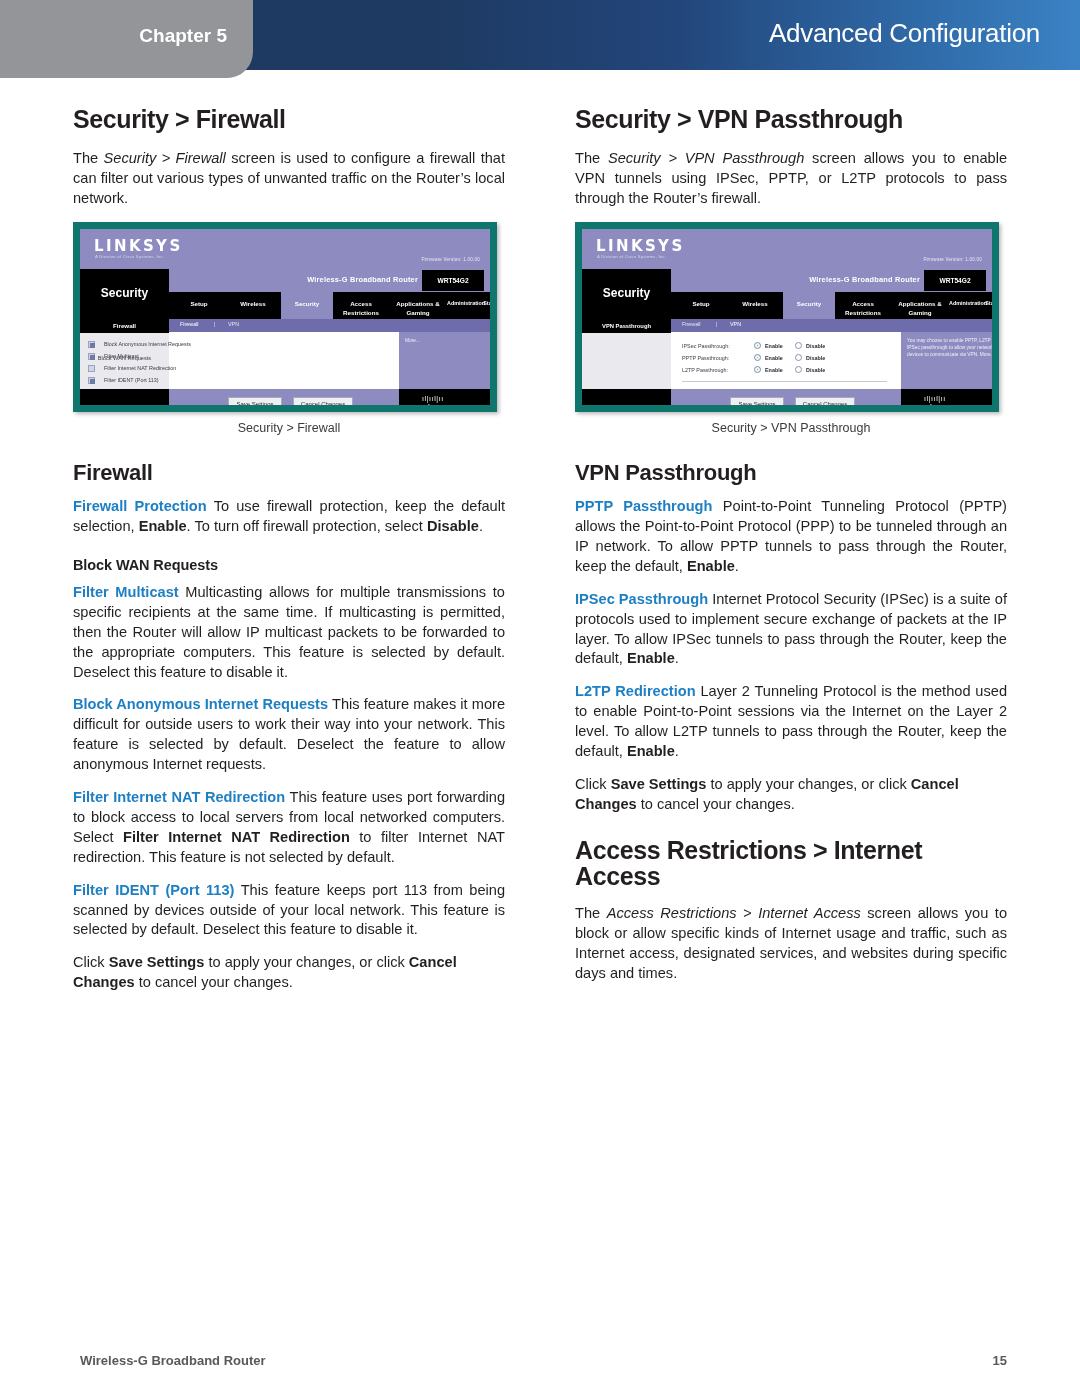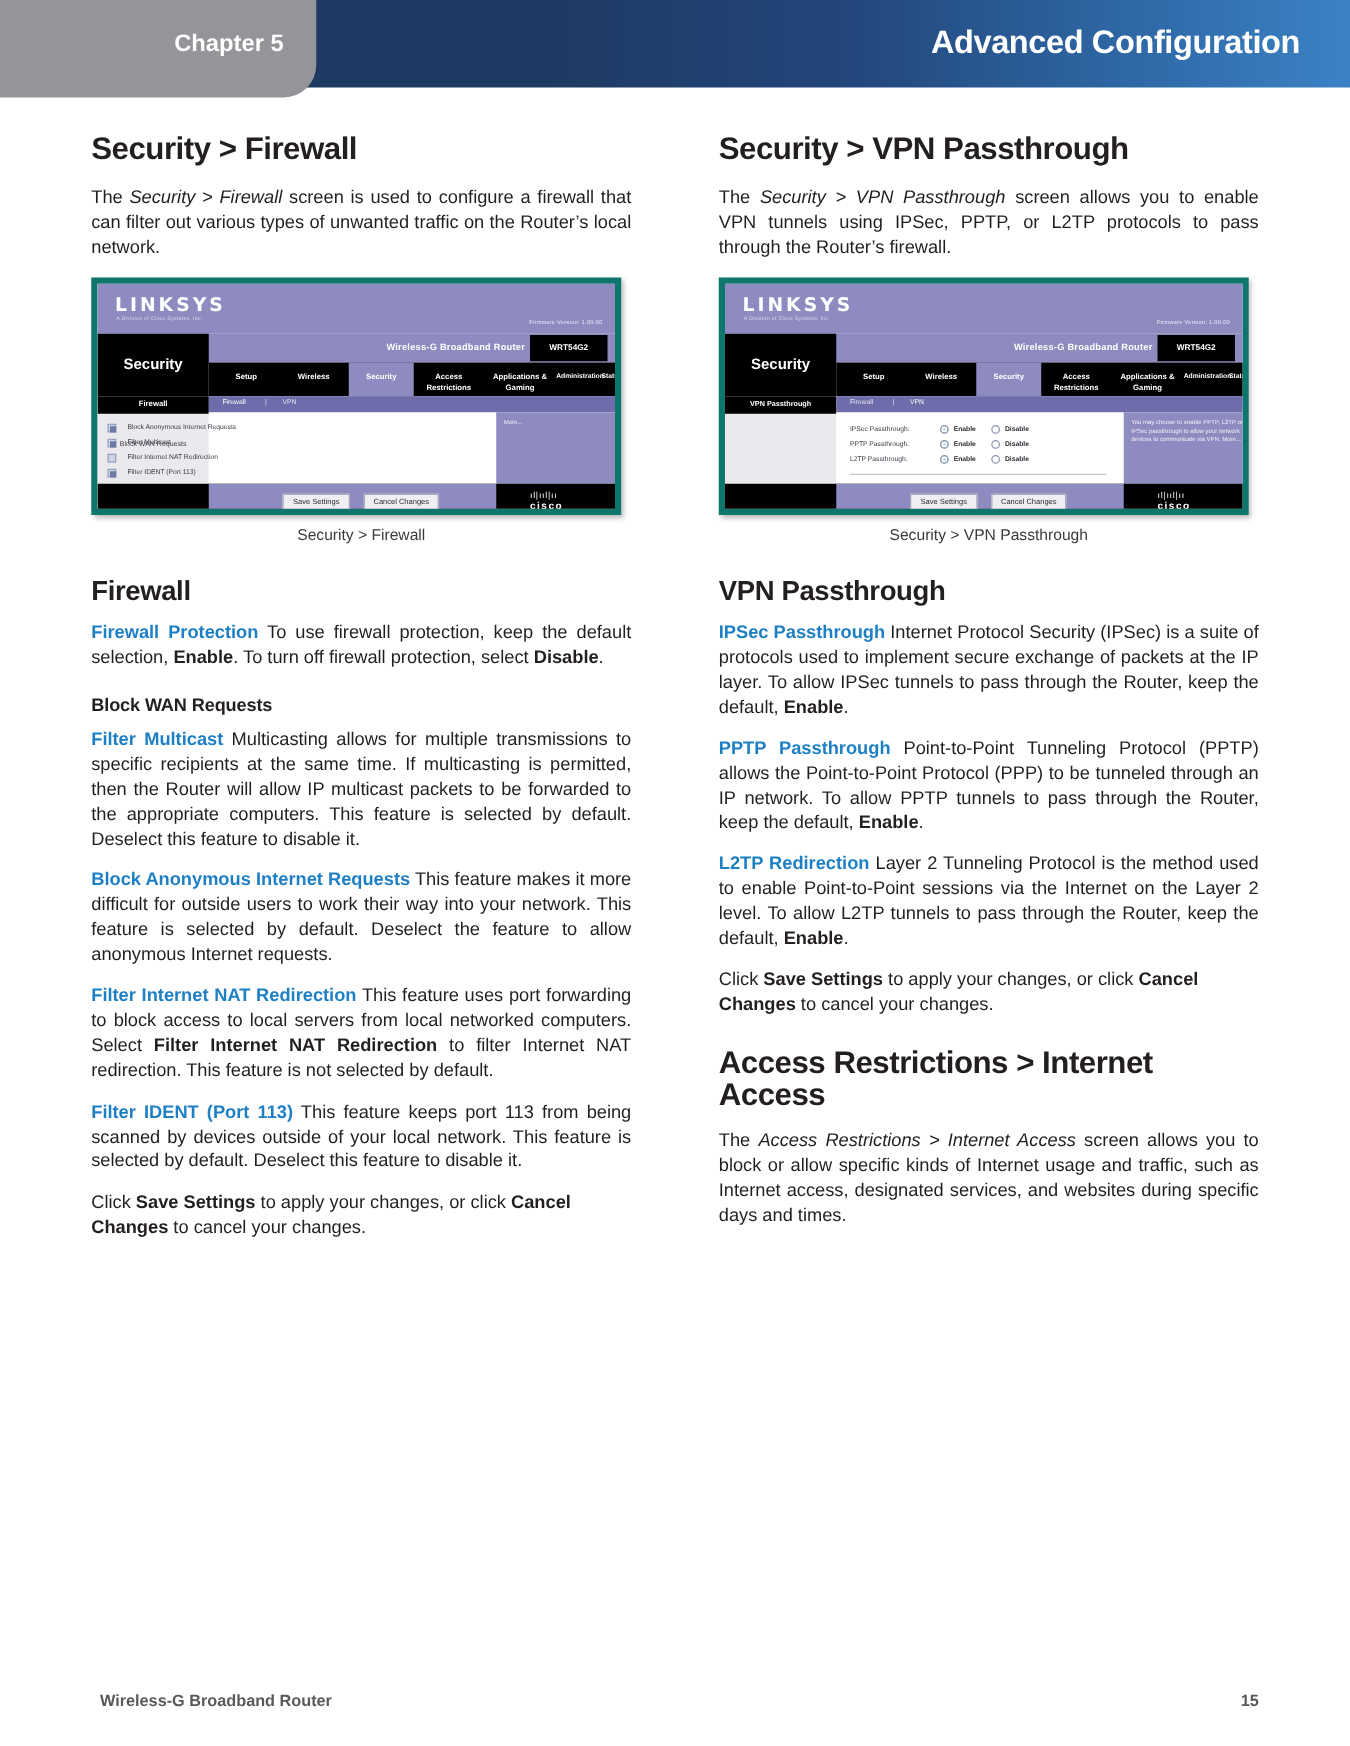--- a/index.html
+++ b/index.html
@@ -14,21 +14,21 @@
   }
 
   
   .page-header { position:absolute; top:0; left:0; width:1080px; height:70px; }
   .header-bar {
     position:absolute; top:0; left:0; width:1080px; height:70px;
     background:linear-gradient(to right,#1e3a62 0%,#1e3a62 40%,#22457a 62%,#2f6aa8 85%,#3b82c4 100%);
   }
   .header-title {
     position:absolute; right:40px; top:18px;
-    font-size:26px; font-weight:bold; color:#ffffff;
+    font-size:26px; font-weight:normal; color:#ffffff;
     letter-spacing:-0.3px;
     font-family:"Liberation Sans", sans-serif;
     white-space:nowrap;
   }
   .chapter-tab {
     position:absolute; top:0; left:0; width:253px; height:78px;
     background:#939598;
     border-bottom-right-radius:26px;
   }
   .chapter-tab-label {
@@ -69,21 +69,21 @@
   .figure { margin:6px 0 4px 0; }
   .figcap {
     text-align:center; font-size:12.5px; color:#3b3b3d;
     margin-top:9px; margin-bottom:4px;
   }
 
   
   .shot {
     width:424px; height:190px; position:relative;
     background:#ffffff;
-    border:5px solid #0f766e;
+    border:7px solid #0f766e;
     box-shadow:2px 2px 4px rgba(0,0,0,0.28);
     overflow:hidden;
     filter:blur(0.35px);
   }
   .shot .brandbar {
     position:absolute; left:0; top:0; width:424px; height:40px;
     background:#8d8bc0;
   }
   .shot .logo {
     position:absolute; left:14px; top:8px;
@@ -374,23 +374,23 @@
         <div class="ciscologo">
           <div class="ciscobars">ıl|ııl|ıı</div>
           <div class="ciscoword">cisco</div>
         </div>
       </div>
       <div class="figcap">Security &gt; VPN Passthrough</div>
     </div>
 
     <h2 class="sub">VPN Passthrough</h2>
 
+    <p class="body"><span class="term">PPTP Passthrough</span><span> Point-to-Point Tunneling Protocol (PPTP) allows the Point-to-Point Protocol (PPP) to be tunneled through an IP network. To allow PPTP tunnels to pass through the Router, keep the default, </span><span class="bd">Enable</span><span>.</span></p>
+
     <p class="body"><span class="term">IPSec Passthrough</span><span>  Internet Protocol Security (IPSec) is a suite of protocols used to implement secure exchange of packets at the IP layer. To allow IPSec tunnels to pass through the Router, keep the default, </span><span class="bd">Enable</span><span>.</span></p>
-
-    <p class="body"><span class="term">PPTP Passthrough</span><span> Point-to-Point Tunneling Protocol (PPTP) allows the Point-to-Point Protocol (PPP) to be tunneled through an IP network. To allow PPTP tunnels to pass through the Router, keep the default, </span><span class="bd">Enable</span><span>.</span></p>
 
     <p class="body"><span class="term">L2TP Redirection</span><span> Layer 2 Tunneling Protocol is the method used to enable Point-to-Point sessions via the Internet on the Layer 2 level. To allow L2TP tunnels to pass through the Router, keep the default, </span><span class="bd">Enable</span><span>.</span></p>
 
     <p class="body nojust"><span>Click </span><span class="bd">Save Settings</span><span> to apply your changes, or click </span><span class="bd">Cancel Changes</span><span> to cancel your changes.</span></p>
 
     <h1 class="section" style="margin-top:22px;margin-bottom:15px;">Access Restrictions &gt; Internet Access</h1>
 
     <p class="body"><span>The </span><span class="it">Access Restrictions &gt; Internet Access</span><span> screen allows you to block or allow specific kinds of Internet usage and traffic, such as Internet access, designated services, and websites during specific days and times.</span></p>
 
   </div>

